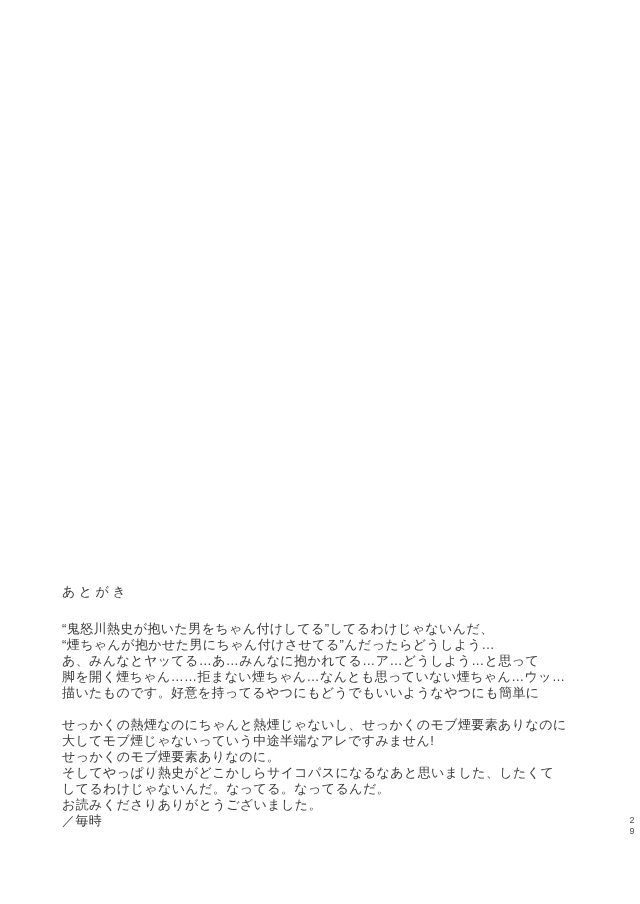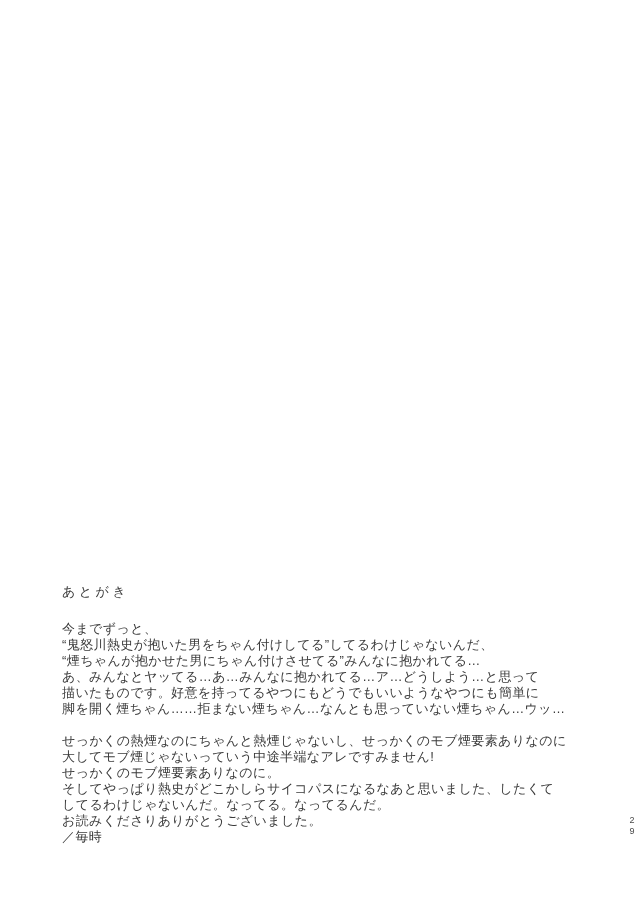--- a/index.html
+++ b/index.html
@@ -57,26 +57,25 @@
     letter-spacing: 1px;
   }
 </style>
 </head>
 <body>
 
 <div class="afterword-block">
   <div class="afterword-heading">あとがき</div>
 
   <div class="para">
-    <div class="line">今までずっと、</div>
     <div class="line">“鬼怒川熱史が抱いた男をちゃん付けしてる”してるわけじゃないんだ、</div>
-    <div class="line">“煙ちゃんが抱かせた男にちゃん付けさせてる”みんなに抱かれてる…</div>
+    <div class="line">“煙ちゃんが抱かせた男にちゃん付けさせてる”んだったらどうしよう…</div>
     <div class="line">あ、みんなとヤッてる…あ…みんなに抱かれてる…ア…どうしよう…と思って</div>
+    <div class="line">脚を開く煙ちゃん……拒まない煙ちゃん…なんとも思っていない煙ちゃん…ウッ…</div>
     <div class="line">描いたものです。好意を持ってるやつにもどうでもいいようなやつにも簡単に</div>
-    <div class="line">脚を開く煙ちゃん……拒まない煙ちゃん…なんとも思っていない煙ちゃん…ウッ…</div>
   </div>
 
   <div class="para">
     <div class="line">せっかくの熱煙なのにちゃんと熱煙じゃないし、せっかくのモブ煙要素ありなのに</div>
     <div class="line">大してモブ煙じゃないっていう中途半端なアレですみません!</div>
     <div class="line">せっかくのモブ煙要素ありなのに。</div>
     <div class="line">そしてやっぱり熱史がどこかしらサイコパスになるなあと思いました、したくて</div>
     <div class="line">してるわけじゃないんだ。なってる。なってるんだ。</div>
     <div class="closing-row">
       <span>お読みくださりありがとうございました。</span>

